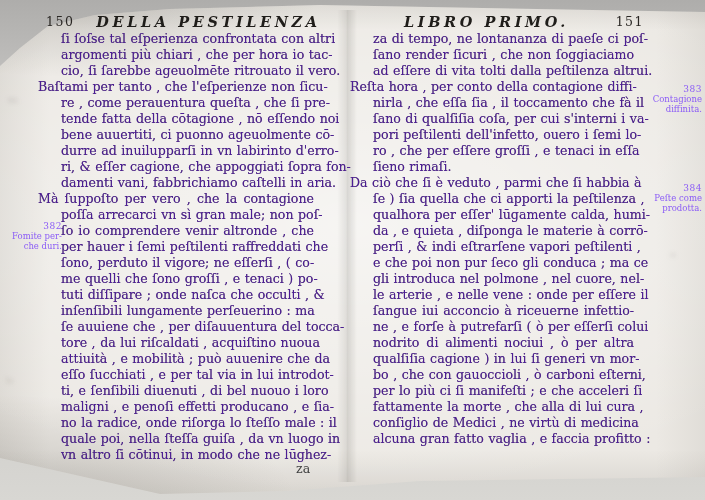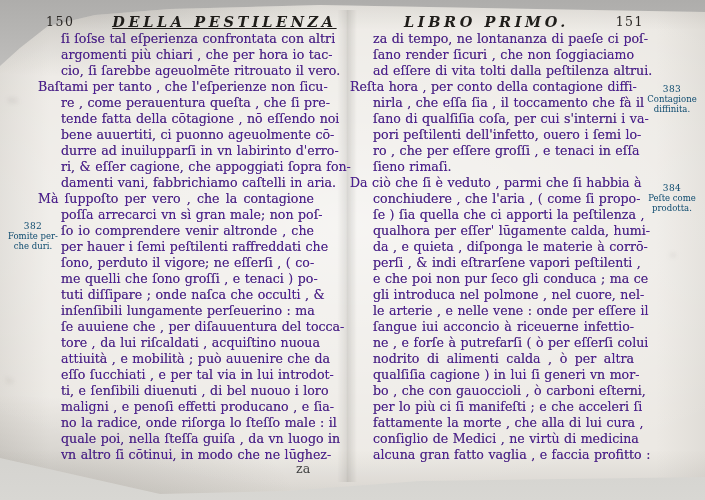--- a/index.html
+++ b/index.html
@@ -44,39 +44,39 @@
   .page-body{position:absolute;}
   .tline{
     font-size:12.6px;line-height:16px;height:16px;white-space:nowrap;
     text-align:justify;text-align-last:justify;word-spacing:0.5px;color:#4c1d95;
     text-shadow:0 0 0.4px rgba(40,36,30,0.55);
   }
   .tline.flush{margin-left:0;}
   .tline.cont{margin-left:23px;}
   .tline.nojust{text-align-last:left;}
   .catchword{position:absolute;font-size:12.6px;color:#404040;}
-  .margin-note{position:absolute;text-align:center;color:#0c4a6e;}
+  .margin-note{position:absolute;text-align:right;color:#8b5cf6;}
   .margin-note .note-number{font-size:9px;letter-spacing:0.5px;}
   .margin-note .note-line{font-size:8.5px;line-height:10px;white-space:nowrap;}
 </style>
 </head>
 <body style="--paper: #ECE9E4; --ink: #26231F;">
 
 <div class="paper"></div>
 <div class="paper-shadow"></div>
 <div class="gutter"></div>
 
 <div class="smudge" style="left:8px;top:96px;">38</div>
 <div class="smudge" style="left:6px;top:376px;">sl</div>
 <div class="smudge" style="left:668px;top:250px;">e.</div>
 
 <div class="page">
   <div class="page-header" style="left:46px;top:13px;width:268px;">
     <span class="pagenum">150</span>
-    <span class="running-title" style="margin-left:38px;text-decoration:underline;">DELLA PESTILENZA</span>
+    <span class="running-title" style="margin-left:22px;">DELLA PESTILENZA</span>
   </div>
   <div class="page-body" style="left:38px;top:31px;width:276px;">
       <div class="tline cont">ſi ſoſse tal eſperienza confrontata con altri</div>
       <div class="tline cont">argomenti più chiari , che per hora io tac-</div>
       <div class="tline cont">cio, ſi ſarebbe ageuolmēte ritrouato il vero.</div>
       <div class="tline flush">Baſtami per tanto , che l'eſperienze non ſicu-</div>
       <div class="tline cont">re , come perauentura queſta , che ſi pre-</div>
       <div class="tline cont">tende fatta della cōtagione , nō eſſendo noi</div>
       <div class="tline cont">bene auuertiti, ci puonno ageuolmente cō-</div>
       <div class="tline cont">durre ad inuilupparſi in vn labirinto d'erro-</div>
@@ -117,31 +117,30 @@
       <div class="tline cont">za di tempo, ne lontananza di paeſe ci poſ-</div>
       <div class="tline cont">ſano render ſicuri , che non ſoggiaciamo</div>
       <div class="tline cont">ad eſſere di vita tolti dalla peſtilenza altrui.</div>
       <div class="tline flush">Reſta hora , per conto della contagione diffi-</div>
       <div class="tline cont">nirla , che eſſa ſia , il toccamento che fà il</div>
       <div class="tline cont">ſano di qualſiſia coſa, per cui s'interni i va-</div>
       <div class="tline cont">pori peſtilenti dell'infetto, ouero i ſemi lo-</div>
       <div class="tline cont">ro , che per eſſere groſſi , e tenaci in eſſa</div>
       <div class="tline cont nojust">ſieno rimaſi.</div>
       <div class="tline flush">Da ciò che ſi è veduto , parmi che ſi habbia à</div>
-      <div class="tline cont">conchiudere , che l'aria , ( come ſi propo-</div>
       <div class="tline cont">ſe ) ſia quella che ci apporti la peſtilenza ,</div>
       <div class="tline cont">qualhora per eſſer' lūgamente calda, humi-</div>
       <div class="tline cont">da , e quieta , diſponga le materie à corrō-</div>
       <div class="tline cont">perſi , &amp; indi eſtrarſene vapori peſtilenti ,</div>
       <div class="tline cont">e che poi non pur ſeco gli conduca ; ma ce</div>
       <div class="tline cont">gli introduca nel polmone , nel cuore, nel-</div>
       <div class="tline cont">le arterie , e nelle vene : onde per eſſere il</div>
       <div class="tline cont">ſangue iui acconcio à riceuerne infettio-</div>
       <div class="tline cont">ne , e forſe à putrefarſi ( ò per eſſerſi colui</div>
-      <div class="tline cont">nodrito di alimenti calda , ò per altra</div>
+      <div class="tline cont">nodrito di alimenti nociui , ò per altra</div>
       <div class="tline cont">qualſiſia cagione ) in lui ſi generi vn mor-</div>
       <div class="tline cont">bo , che con gauoccioli , ò carboni eſterni,</div>
       <div class="tline cont">per lo più ci ſi manifeſti ; e che acceleri ſi</div>
       <div class="tline cont">fattamente la morte , che alla di lui cura ,</div>
       <div class="tline cont">conſiglio de Medici , ne virtù di medicina</div>
       <div class="tline cont">alcuna gran fatto vaglia , e faccia profitto :</div>
     </div>
   <div class="margin-note" style="left:642px;top:84px;width:60px;">
     <div class="note-number">383</div>
     <div class="note-line">Contagione</div>

